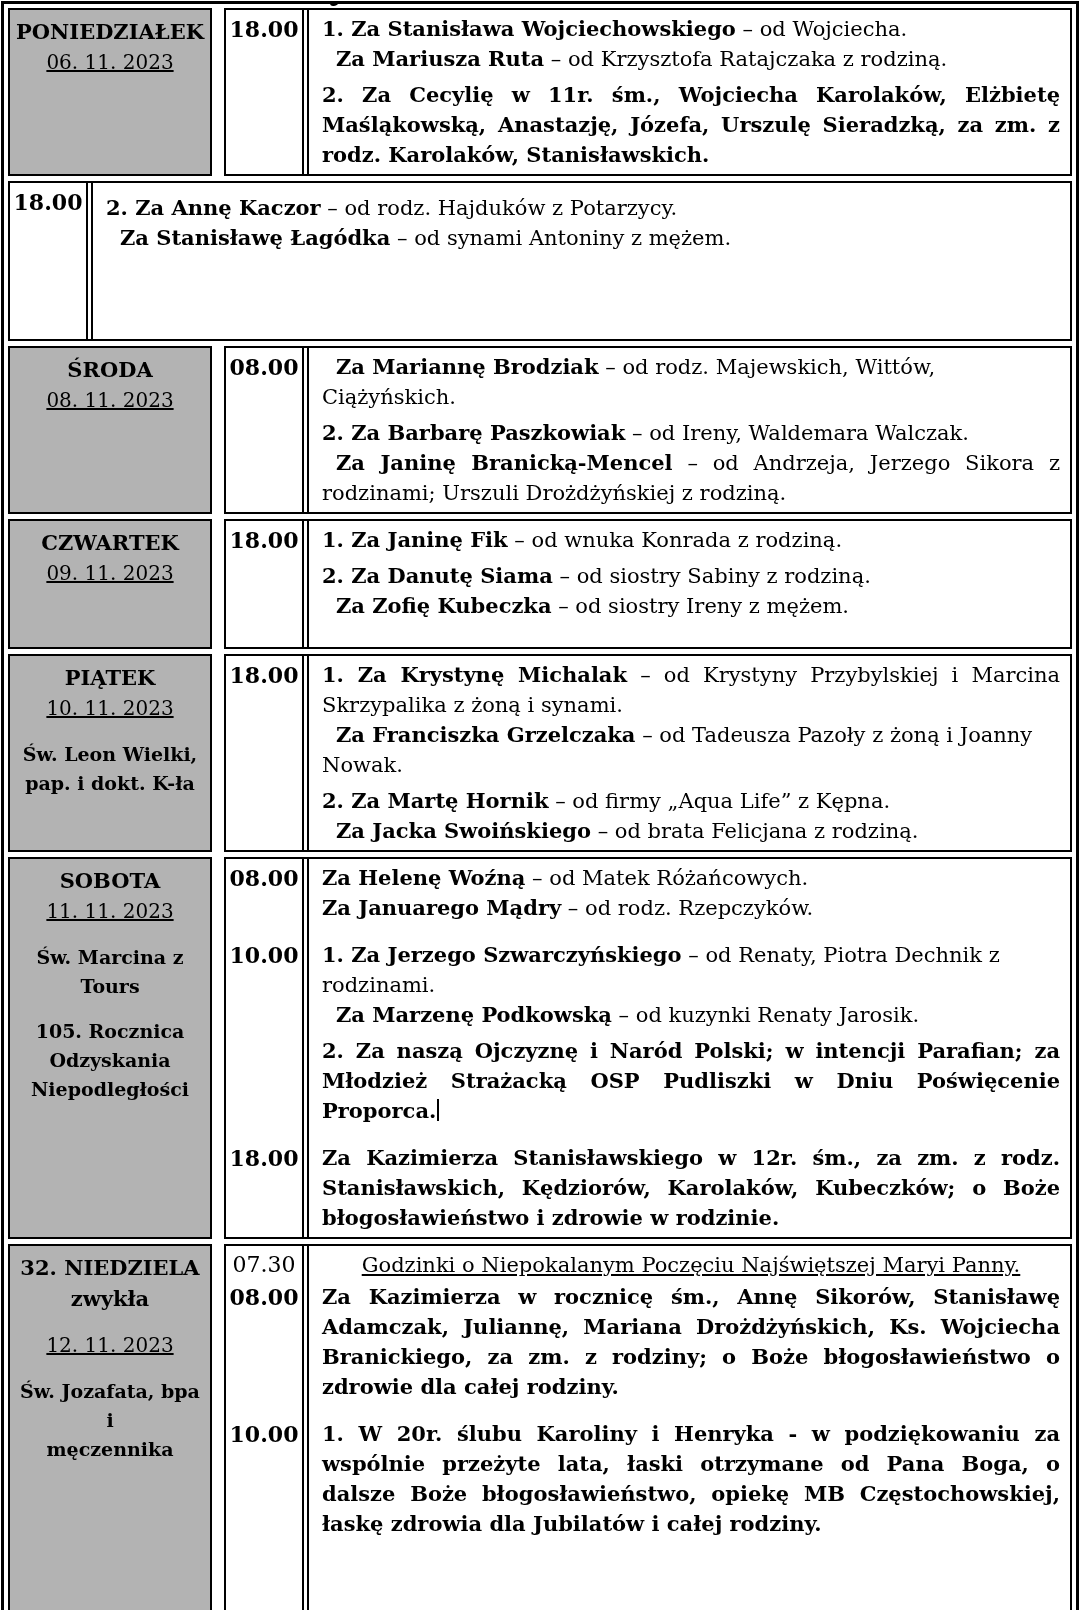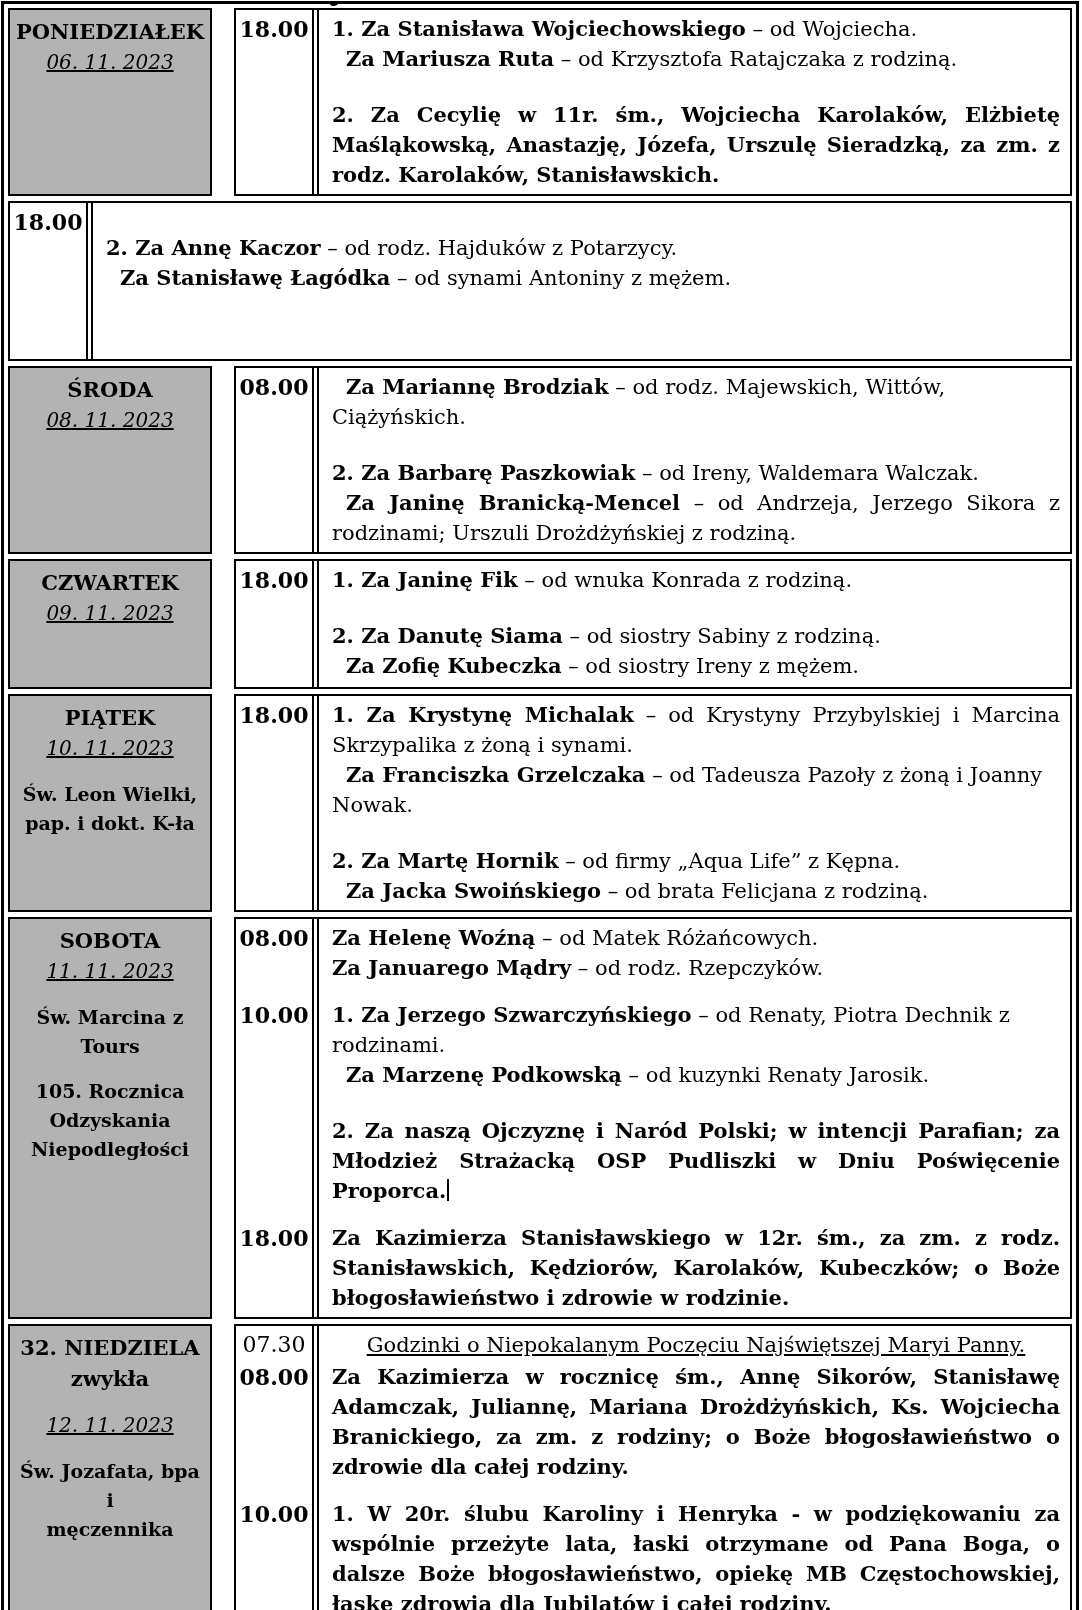--- a/index.html
+++ b/index.html
@@ -4,47 +4,47 @@
 <style>
   html,body{margin:0;padding:0;background:#fff;}
   body{
     width:1082px;
     font-family:"DejaVu Serif","Liberation Serif",serif;
     color:#000;
   }
   .page{position:relative;width:1080px;}
   .top-artifact{position:absolute;top:0;left:330px;width:9px;height:5px;background:#000;border-radius:0 0 5px 3px;}
   .frame{border:3px solid #000;margin:1px;padding:4px;}
-  .row{display:flex;gap:22px;margin-bottom:5px;}
+  .row{display:flex;gap:12px;margin-bottom:5px;}
   .row:last-child{margin-bottom:0;}
   .row:nth-child(1){min-height:150px}
   .row:nth-child(2){min-height:160px}
   .row:nth-child(3){min-height:156px}
   .row:nth-child(4){min-height:130px}
   .row:nth-child(5){min-height:157px}
   .row:nth-child(6){min-height:300px}
   .row:nth-child(7){min-height:489px}
   .day-cell{
     flex:0 0 192px;background:#b3b3b3;border:2px solid #000;
     text-align:center;padding:6px 4px 4px;
   }
   .day-line{font-size:20px;line-height:31px;}
   .day-line.b{font-weight:bold;font-size:21px;}
   .day-line.small{font-size:19px;line-height:29px;}
-  .day-line.u{text-decoration:underline;font-style:italic;}
+  .day-line.u{text-decoration:underline;}
   .day-line.gap{margin-top:16px;}
   .content-cell{flex:1;border:2px solid #000;position:relative;padding:2px 0 4px 0;background:#fff;}
   .vsep{position:absolute;left:76px;top:0;bottom:0;width:3px;background:#fff;border-left:2px solid #000;border-right:2px solid #000;}
   .block{display:flex;}
   .block.gap{margin-top:15px;}
   .time{flex:0 0 76px;text-align:center;font-weight:bold;font-size:22px;line-height:30px;padding-top:2px;}
   .time.reg{font-weight:normal;}
   .text{flex:1;padding:2px 10px 0 20px;}
   p.para{margin:0;font-size:21px;line-height:30px;}
-  .para.gap{margin-top:26px;}
+  .para.gap{margin-top:6px;}
   .para.justify{text-align:justify;}
   .para.indent{text-indent:14px;}
   .para.center{text-align:center;}
   .para.underline{text-decoration:underline;}
   .para .b{font-weight:bold;}
   .caret{display:inline-block;width:2px;height:22px;background:#000;vertical-align:-3px;margin-left:1px;}
 </style>
 </head>
 <body>
 

